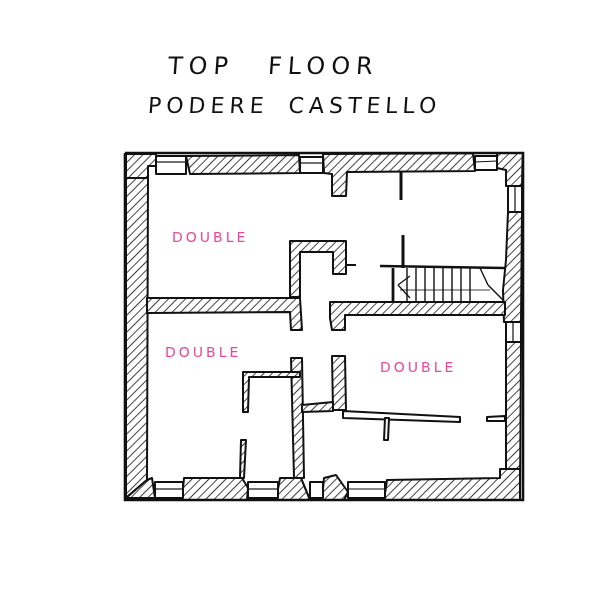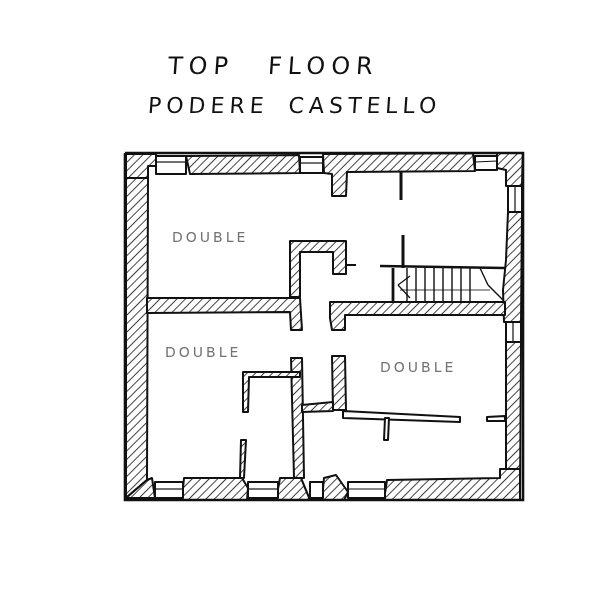--- a/index.html
+++ b/index.html
@@ -15,21 +15,21 @@
     }
     #title-line1 { left: 168px; top: 52px; font-size: 24px; letter-spacing: 6px; }
     #title-line1 .gap { display: inline-block; width: 34px; }
     #title-line2 { left: 148px; top: 93px; font-size: 22px; letter-spacing: 5px; }
     #title-line2 .gap { display: inline-block; width: 20px; }
     .room-label {
       position: absolute;
       font-family: "DejaVu Sans", sans-serif;
       font-size: 14px;
       letter-spacing: 3px;
-      color: #737373;
+      color: #ec4899;
       white-space: nowrap;
     }
     #room-label-1 { left: 172px; top: 229px; }
     #room-label-2 { left: 165px; top: 344px; }
     #room-label-3 { left: 380px; top: 359px; }
     svg.plan { position: absolute; left: 0; top: 0; }
   </style>
 </head>
 <body>
 

